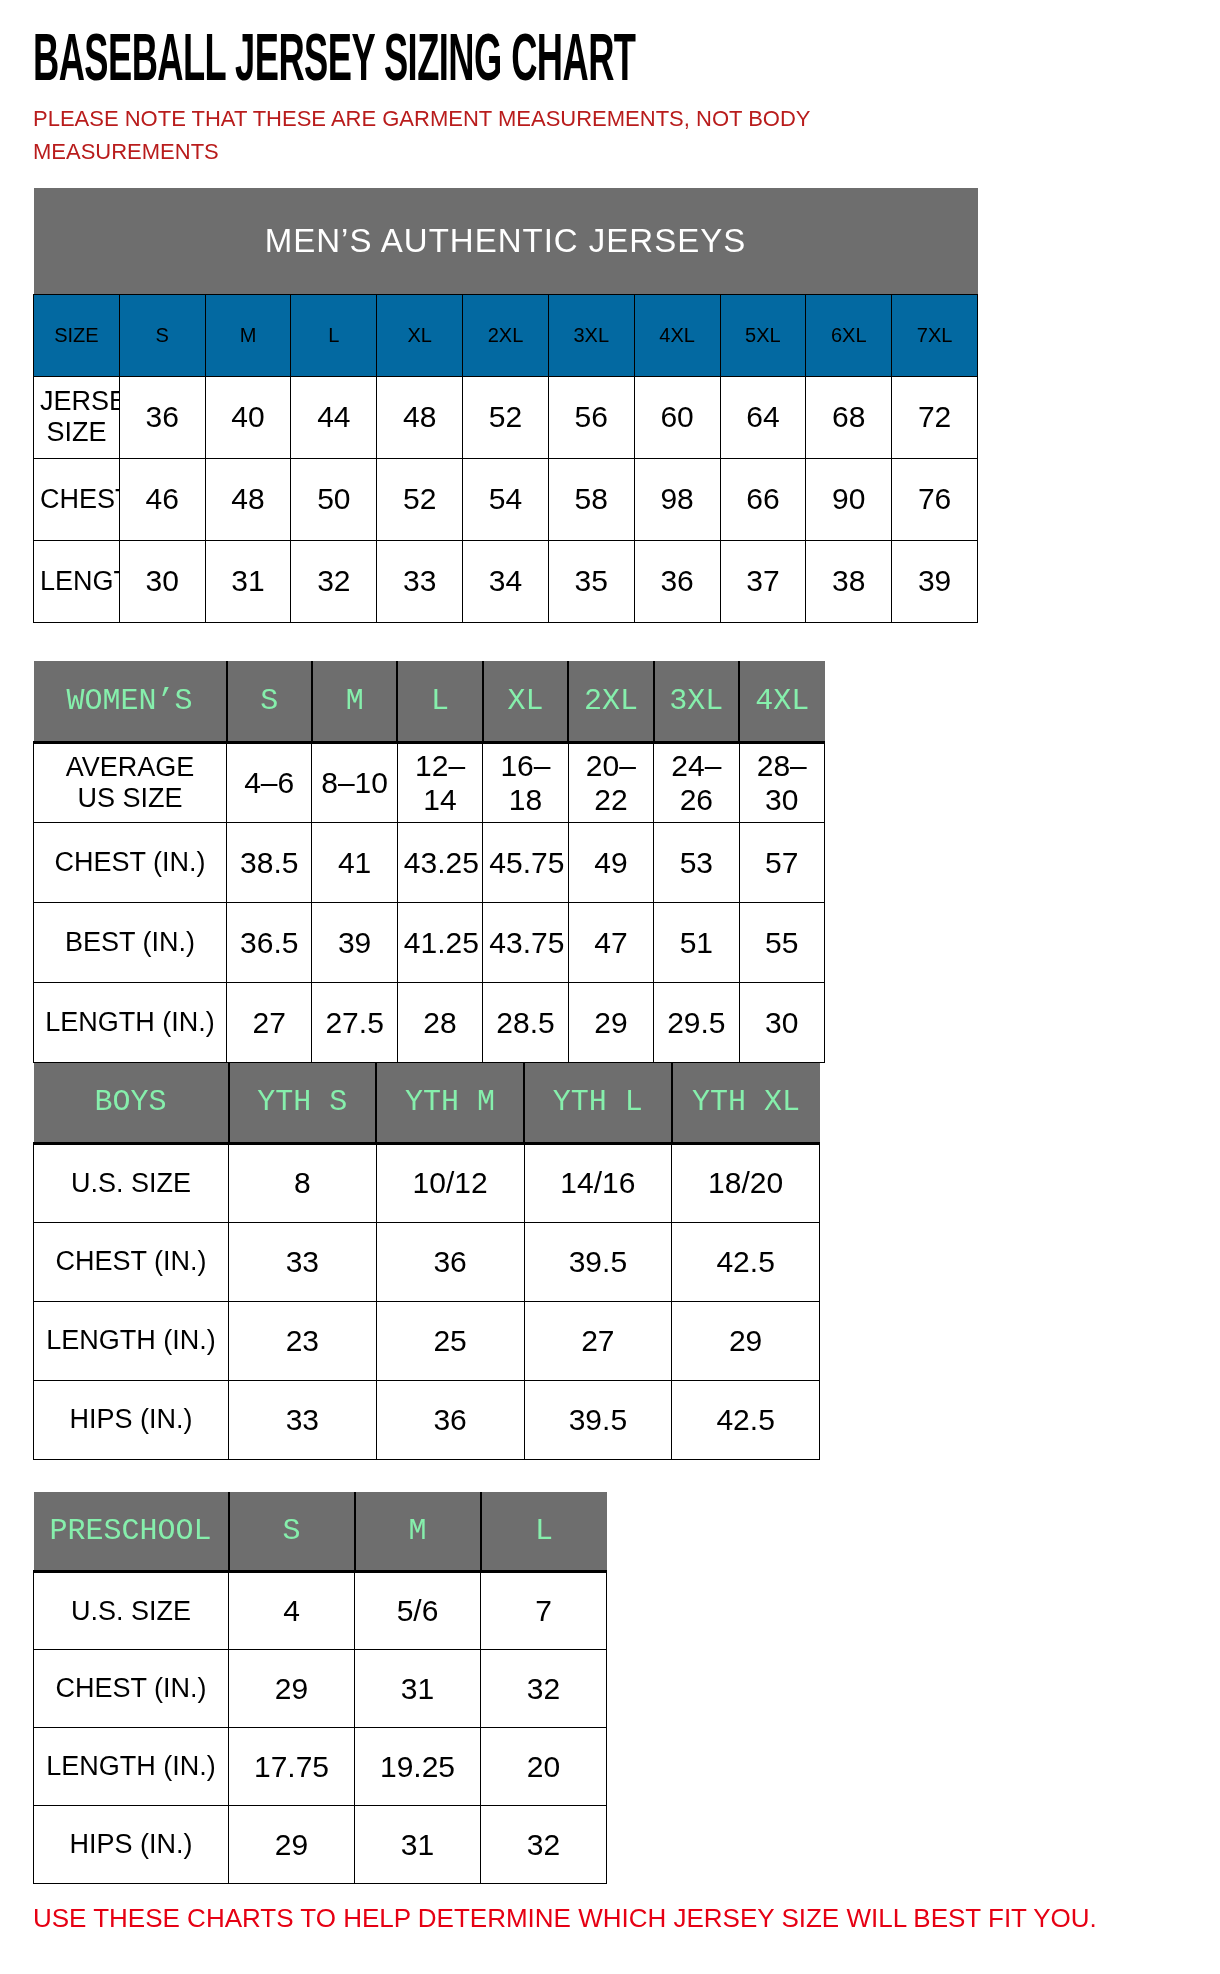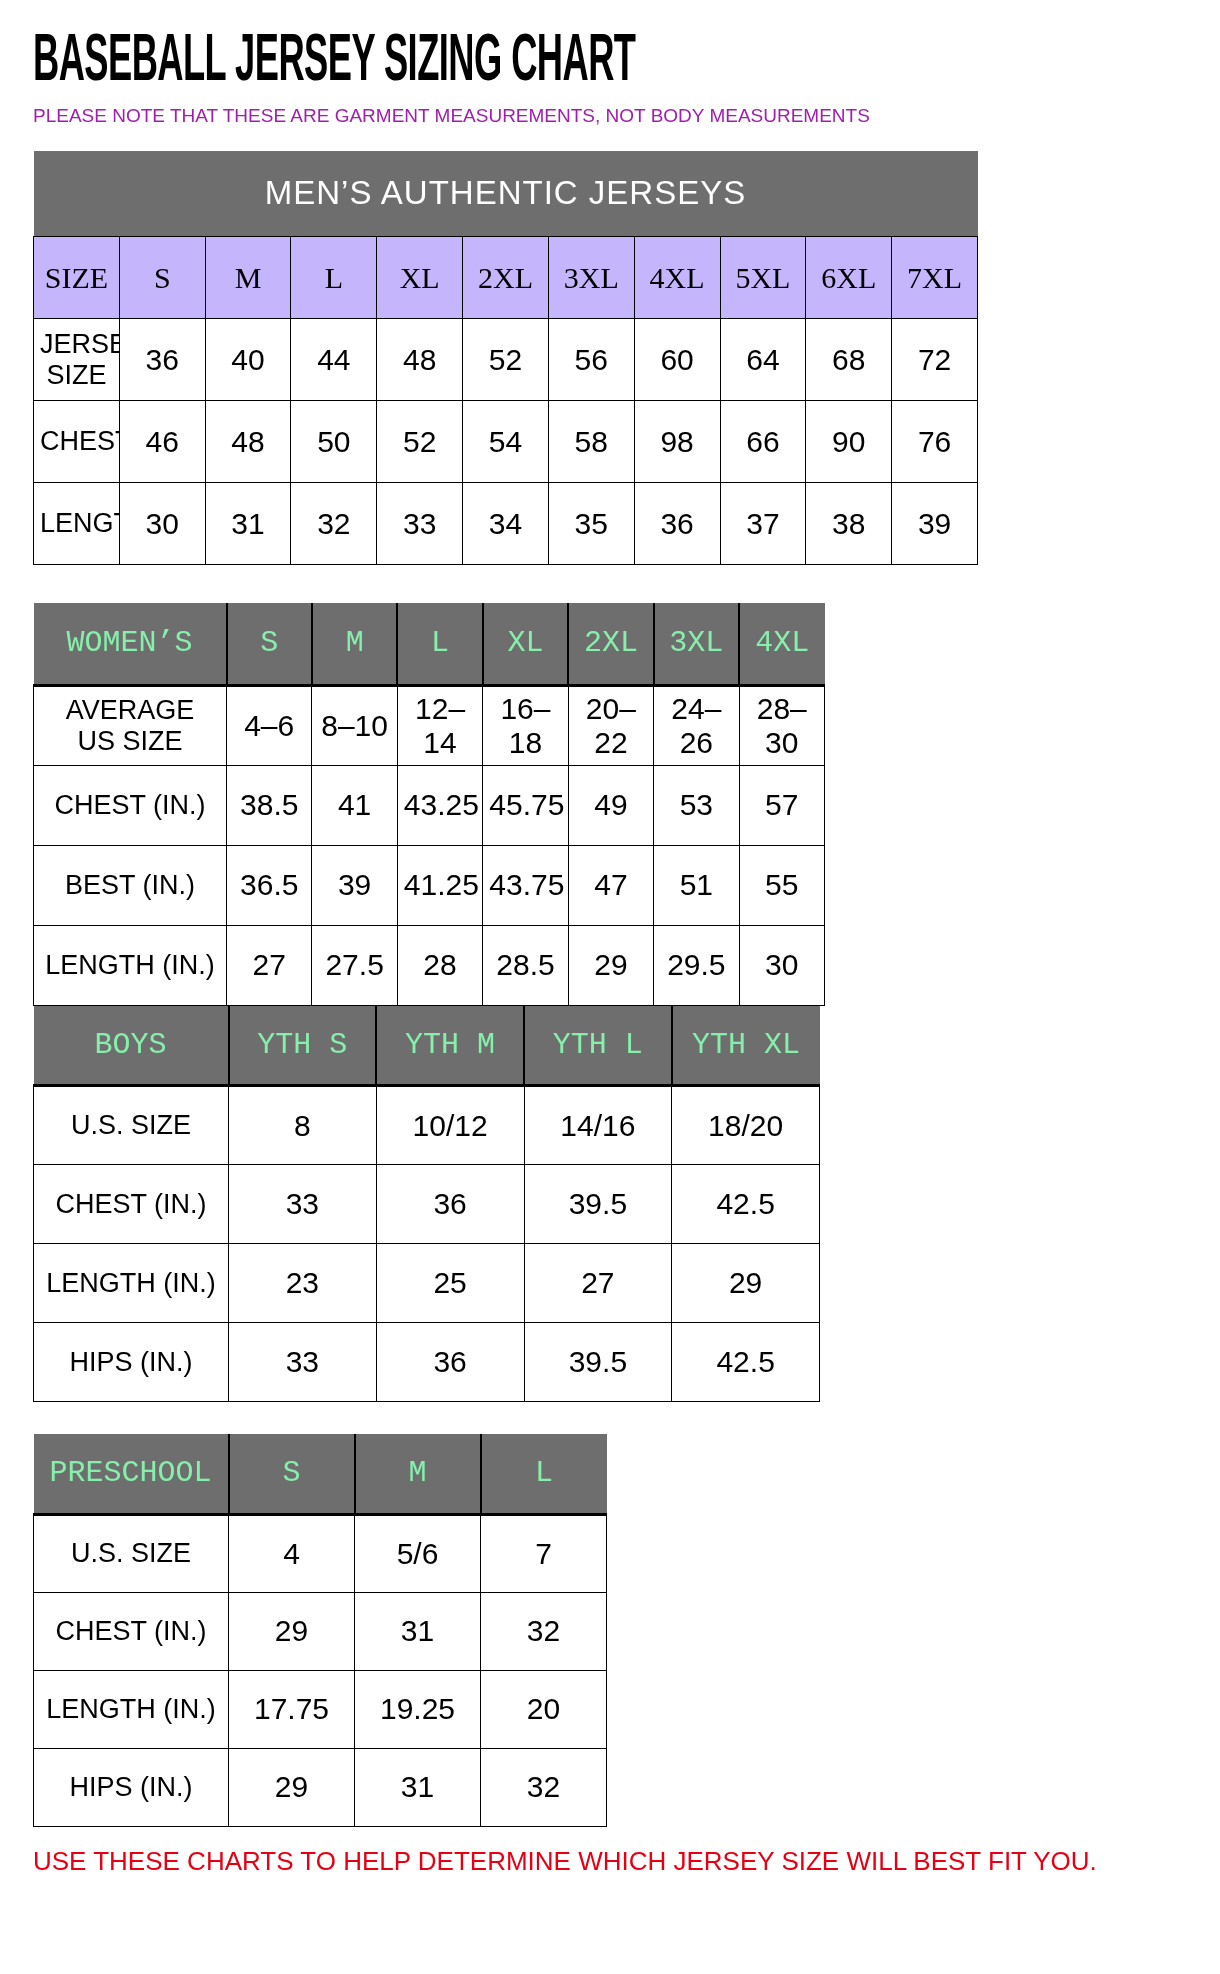--- a/index.html
+++ b/index.html
@@ -24,23 +24,23 @@
     line-height: 1.0;
     color: #000000;
     letter-spacing: -1px;
     transform: scaleX(0.55);
     transform-origin: left center;
     white-space: nowrap;
   }
   .note {
     margin: 12px 0 0 0;
     max-width: 905px;
-    font-size: 19px;
+    font-size: 22px;
     line-height: 1.5;
-    color: #a21caf;
+    color: #b91c1c;
   }
   .footer-note {
     margin: 18px 0 0 0;
     font-size: 26px;
     line-height: 1.25;
     color: #e60013;
     white-space: nowrap;
   }
   table.tbl {
     border-collapse: collapse;
@@ -56,36 +56,36 @@
     overflow: hidden;
   }
   
   .tbl .title-cell {
     border: none;
     background: #6e6e6e;
     color: #ffffff;
     font-size: 33px;
     letter-spacing: 1px;
   }
-  .tbl-mens .title-row { height: 86px; }
+  .tbl-mens .title-row { height: 106px; }
   
   .tbl .gray-head th {
     background: #6e6e6e;
     color: #86efac;
     font-size: 30px;
     border-top: none;
     border-bottom: 3px solid #000000;
     border-left: 2px solid #000000;
     border-right: 2px solid #000000;
     font-family: Liberation Mono, monospace;
   }
   .tbl .gray-head th:first-child { border-left: none; }
   .tbl .gray-head th:last-child  { border-right: none; }
   
-  .tbl .plain-head th { background: #c4b5fd; color: #000000; font-size: 30px; font-family: Liberation Serif, serif; }
+  .tbl .plain-head th { background: #0369a1; color: #000000; font-size: 20px; }
   .tbl .row-label { font-size: 27px; white-space: pre-line; }
   .tbl td.val { font-size: 30px; }
 
   .tbl-mens      { width: 945px; margin-top: 20px; }
   .tbl-mens      .row-label { width: 182px; }
   .tbl-mens      tr { height: 82px; }
 
   .tbl-womens    { width: 792px; margin-top: 38px; }
   .tbl-womens    .row-label { width: 180px; }
   .tbl-womens    tr { height: 80px; }

